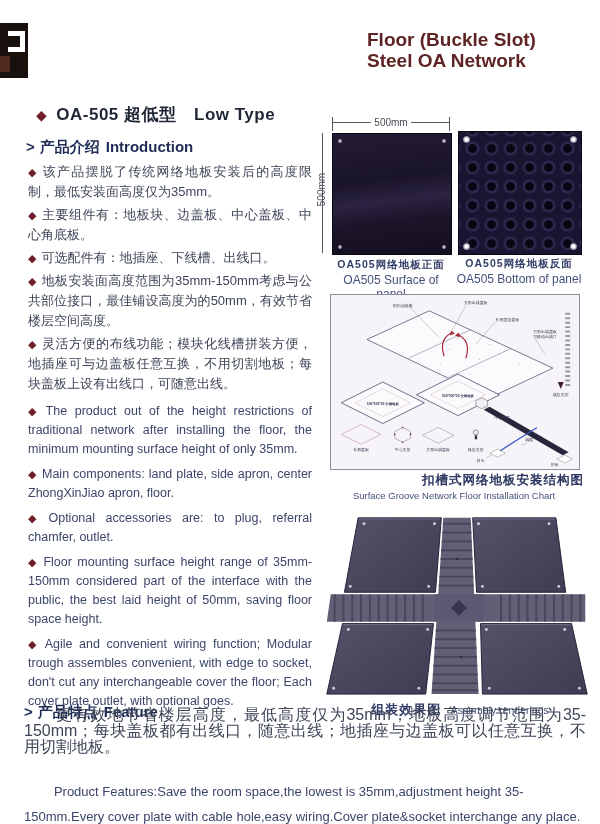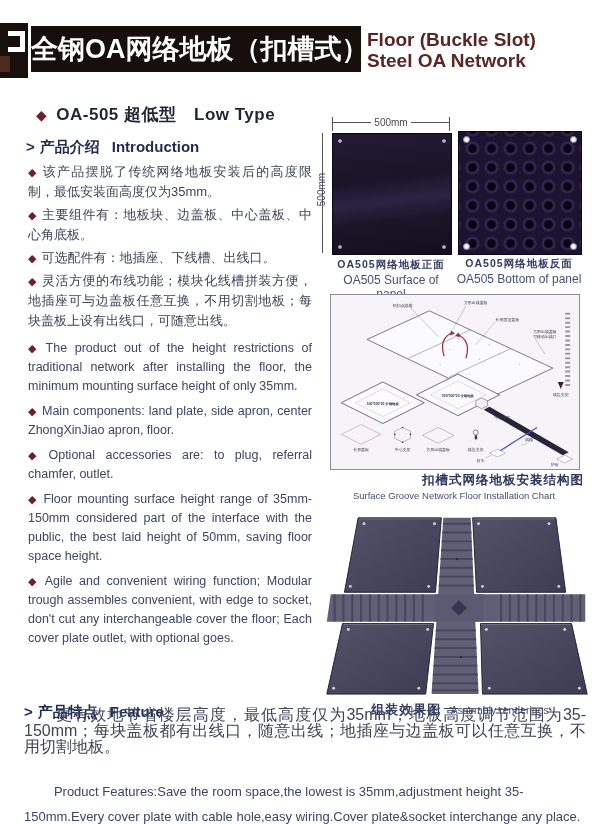--- a/index.html
+++ b/index.html
@@ -16,21 +16,21 @@
              letter-spacing:0px;white-space:nowrap;}
   .title-en{position:absolute;left:367px;top:29px;width:220px;color:#5e2323;font-weight:bold;
             font-size:19px;line-height:21px;}
 
   
   .model-heading{position:absolute;left:36px;top:103px;font-size:17px;font-weight:bold;
                  color:#1e2636;letter-spacing:.5px;}
   .model-heading .dia{color:#6e1f2a;font-size:14px;margin-right:9px;}
   .sec-heading{position:absolute;font-size:15px;font-weight:bold;color:#1f2c55;}
   .sec-heading .gt{margin-right:5px;}
-  .sec-heading .kai{font-family:"DejaVu Serif","Liberation Serif",serif;margin-right:12px;}
+  .sec-heading .kai{font-family:"DejaVu Serif","Liberation Serif",serif;margin-right:6px;}
   .intro-head{left:26px;top:138px;}
   .feature-head{left:24px;top:703px;}
 
   
   .left-col{position:absolute;left:28px;top:162px;width:284px;}
   .b{margin:0;text-align:justify;}
   .b .dia{color:#6e1f2a;font-size:11px;margin-right:5px;}
   .b.cn{font-size:13px;line-height:20px;color:#3e4557;margin-bottom:3px;}
   .b.en{font-size:12.5px;line-height:19px;color:#3c456a;margin-bottom:6px;}
   .cn-list{margin-bottom:8px;}
@@ -82,39 +82,39 @@
 </head>
 <body>
 
 <div class="page">
 
   <div class="logo">
     <div class="cut1"></div>
     <div class="cut2"></div>
     <div class="brown"></div>
   </div>
-  <div class="title-bar">全钢OA网络地板（扣槽式）</div>
   <div class="title-en">
     <div>Floor (Buckle Slot)</div>
     <div>Steel OA Network</div>
   </div>
 
   <div class="model-heading">
     <span class="dia">◆</span><span>OA-505 超低型　Low Type</span>
   </div>
 
   <div class="sec-heading intro-head">
     <span class="gt">&gt;</span><span class="kai">产品介绍</span><span>Introduction</span>
   </div>
 
   <div class="left-col">
     <div class="cn-list">
         <p class="b cn"><span class="dia">◆</span><span>该产品摆脱了传统网络地板安装后的高度限制，最低安装面高度仅为35mm。</span></p>
         <p class="b cn"><span class="dia">◆</span><span>主要组件有：地板块、边盖板、中心盖板、中心角底板。</span></p>
         <p class="b cn"><span class="dia">◆</span><span>可选配件有：地插座、下线槽、出线口。</span></p>
+        <p class="b cn"><span class="dia">◆</span><span>地板安装面高度范围为35mm-150mm考虑与公共部位接口，最佳铺设高度为的50mm，有效节省楼层空间高度。</span></p>
         <p class="b cn"><span class="dia">◆</span><span>灵活方便的布线功能；模块化线槽拼装方便，地插座可与边盖板任意互换，不用切割地板；每块盖板上设有出线口，可随意出线。</span></p>
       </div>
     <div>
         <p class="b en"><span class="dia">◆</span><span>The product out of the height restrictions of traditional network after installing the floor, the minimum mounting surface height of only 35mm.</span></p>
         <p class="b en"><span class="dia">◆</span><span>Main components: land plate, side apron, center ZhongXinJiao apron, floor.</span></p>
         <p class="b en"><span class="dia">◆</span><span>Optional accessories are: to plug, referral chamfer, outlet.</span></p>
         <p class="b en"><span class="dia">◆</span><span>Floor mounting surface height range of 35mm-150mm considered part of the interface with the public, the best laid height of 50mm, saving floor space height.</span></p>
         <p class="b en"><span class="dia">◆</span><span>Agile and convenient wiring function; Modular trough assembles convenient, with edge to socket, don't cut any interchangeable cover the floor; Each cover plate outlet, with optional goes.</span></p>
       </div>
   </div>

